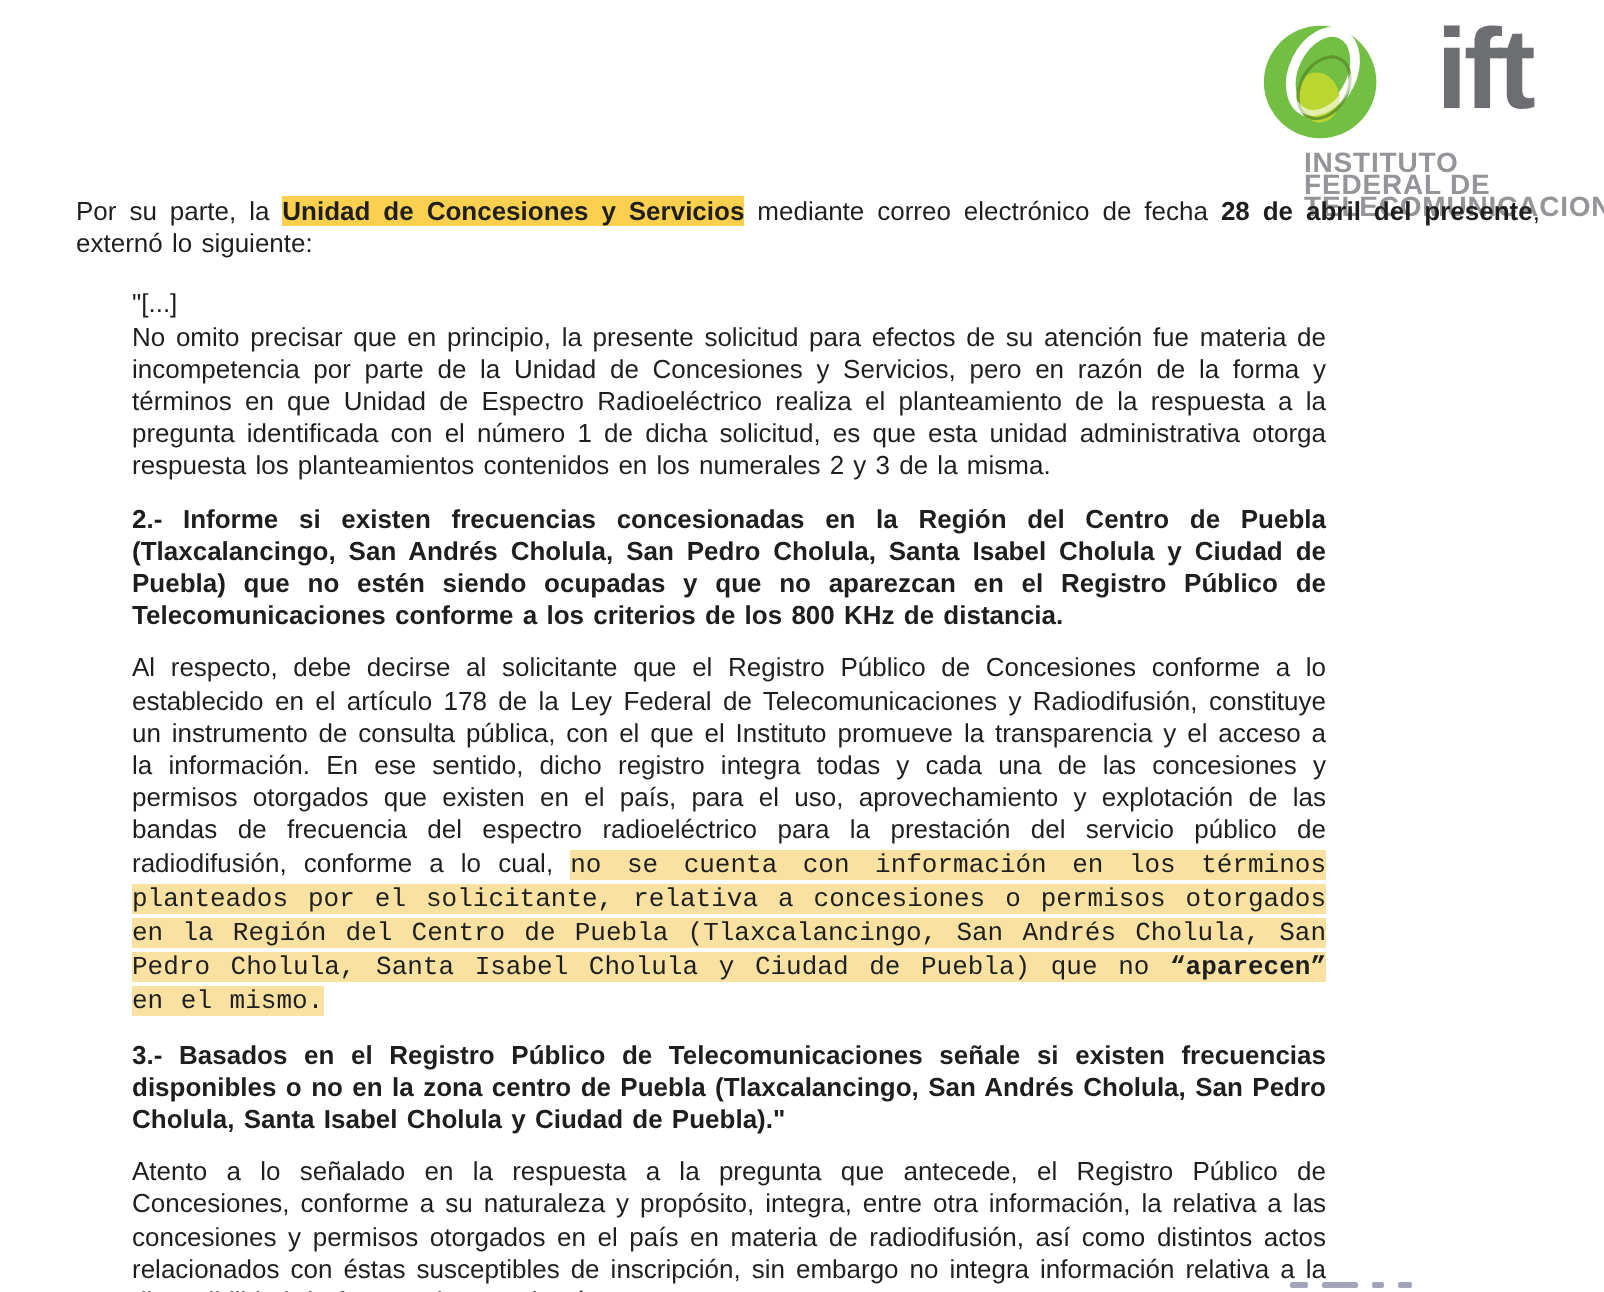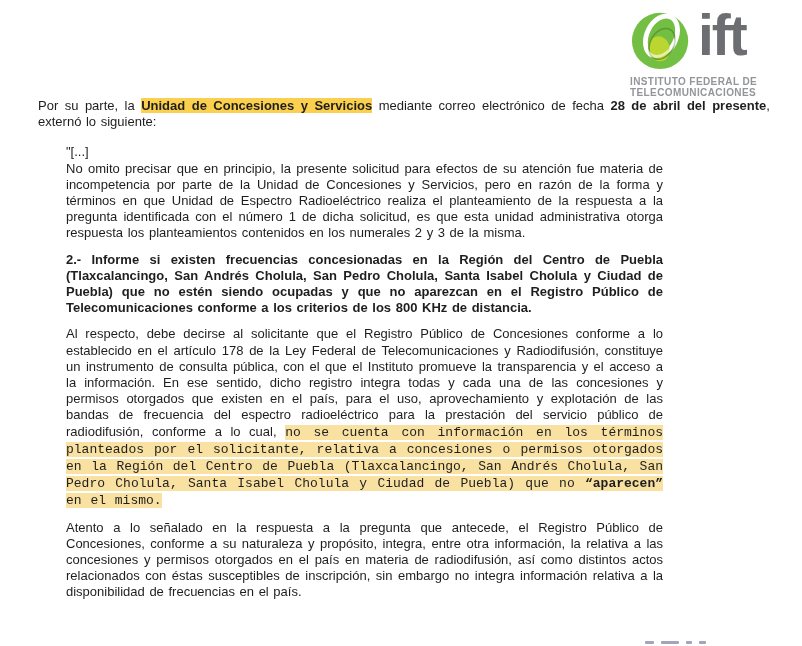--- a/index.html
+++ b/index.html
@@ -3,29 +3,29 @@
 <meta charset="utf-8">
 <style>
   html,body{margin:0;padding:0;}
   body{
     width:802px;height:646px;position:relative;overflow:hidden;
     background:#ffffff;color:var(--text,#1e1e1e);
     font-family:"Liberation Sans", sans-serif;
   }
   
   .logo{position:absolute;top:8px;left:630px;width:150px;}
-  .logo-row{display:flex;align-items:flex-start;}
+  .logo-row{display:flex;align-items:flex-start;gap:20px;}
   .logo-icon{width:64px;height:64px;flex:0 0 64px;}
   .wordmark{
     font-size:57px;font-weight:bold;color:var(--logo-gray,#6d6e71);
     line-height:58px;letter-spacing:-2px;margin-left:4px;margin-top:-2px;
   }
   .logo-subtitle{
-    margin-top:4px;margin-left:0;
-    font-size:10px;font-weight:bold;letter-spacing:0.4px;line-height:11px;
+    margin-top:4px;margin-left:22px;
+    font-size:14px;font-weight:bold;letter-spacing:0.4px;line-height:11px;
     color:var(--subtitle-gray,#939598);
   }
   
   .content{position:absolute;top:98px;left:38px;width:732px;}
   .para{
     margin:0 0 10px 0;font-size:13px;line-height:16.2px;
     text-align:justify;word-spacing:1px;
   }
   .para.full{margin-bottom:14px;}
   .para.quote{margin-left:28px;margin-right:107px;}
@@ -72,20 +72,21 @@
   </div>
 </div>
 
 <div class="content">
 
 <p class="para full"><span class="run">Por su parte, la </span><span class="run b hl-strong">Unidad de Concesiones y Servicios</span><span class="run"> mediante correo electrónico de fecha </span><span class="run b">28 de abril del presente</span><span class="run">, externó lo siguiente:</span></p>
     <p class="para quote tight"><span class="run">"[...]</span></p>
     <p class="para quote"><span class="run">No omito precisar que en principio, la presente solicitud para efectos de su atención fue materia de incompetencia por parte de la Unidad de Concesiones y Servicios, pero en razón de la forma y términos en que Unidad de Espectro Radioeléctrico realiza el planteamiento de la respuesta a la pregunta identificada con el número 1 de dicha solicitud, es que esta unidad administrativa otorga respuesta los planteamientos contenidos en los numerales 2 y 3 de la misma.</span></p>
     <p class="para quote bi"><span class="run">2.- Informe si existen frecuencias concesionadas en la Región del Centro de Puebla (Tlaxcalancingo, San Andrés Cholula, San Pedro Cholula, Santa Isabel Cholula y Ciudad de Puebla) que no estén siendo ocupadas y que no aparezcan en el Registro Público de Telecomunicaciones conforme a los criterios de los 800 KHz de distancia.</span></p>
     <p class="para quote"><span class="run">Al respecto, debe decirse al solicitante que el Registro Público de Concesiones conforme a lo establecido en el artículo 178 de la Ley Federal de Telecomunicaciones y Radiodifusión, constituye un instrumento de consulta pública, con el que el Instituto promueve la transparencia y el acceso a la información. En ese sentido, dicho registro integra todas y cada una de las concesiones y permisos otorgados que existen en el país, para el uso, aprovechamiento y explotación de las bandas de frecuencia del espectro radioeléctrico para la prestación del servicio público de radiodifusión, conforme a lo cual, </span><span class="run hl-soft">no se cuenta con información en los términos planteados por el solicitante, relativa a concesiones o permisos otorgados en la Región del Centro de Puebla (Tlaxcalancingo, San Andrés Cholula, San Pedro Cholula, Santa Isabel Cholula y Ciudad </span><span class="run hl-soft">de Puebla) que no </span><span class="run b hl-soft">“aparecen”</span><span class="run hl-soft"> en el mismo.</span></p>
+    <p class="para quote bi"><span class="run">3.- Basados en el Registro Público de Telecomunicaciones señale si existen frecuencias disponibles o no en la zona centro de Puebla (Tlaxcalancingo, San Andrés Cholula, San Pedro Cholula, Santa Isabel Cholula y Ciudad de Puebla)."</span></p>
     <p class="para quote"><span class="run">Atento a lo señalado en la respuesta a la pregunta que antecede, el Registro Público de Concesiones, conforme a su naturaleza y propósito, integra, entre otra información, la relativa a las concesiones y permisos otorgados en el país en materia de radiodifusión, así como distintos actos relacionados con éstas susceptibles de inscripción, sin embargo no integra información relativa a la disponibilidad de frecuencias en el país.</span></p>
   </div>
 
 <div class="footer-fragment">
   <i></i>
     <i></i>
     <i></i>
     <i></i>
 </div>
 

